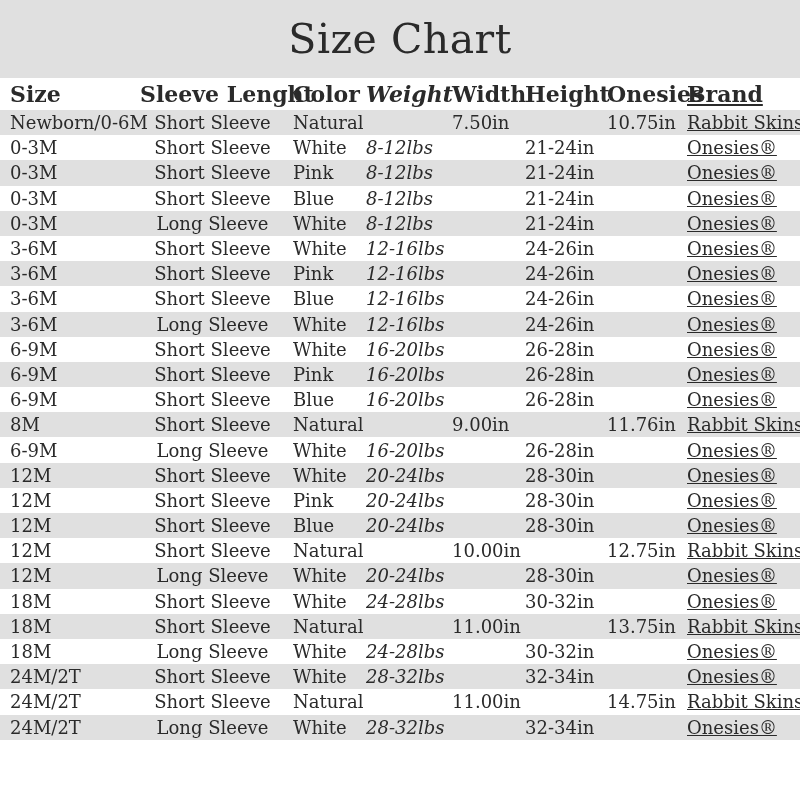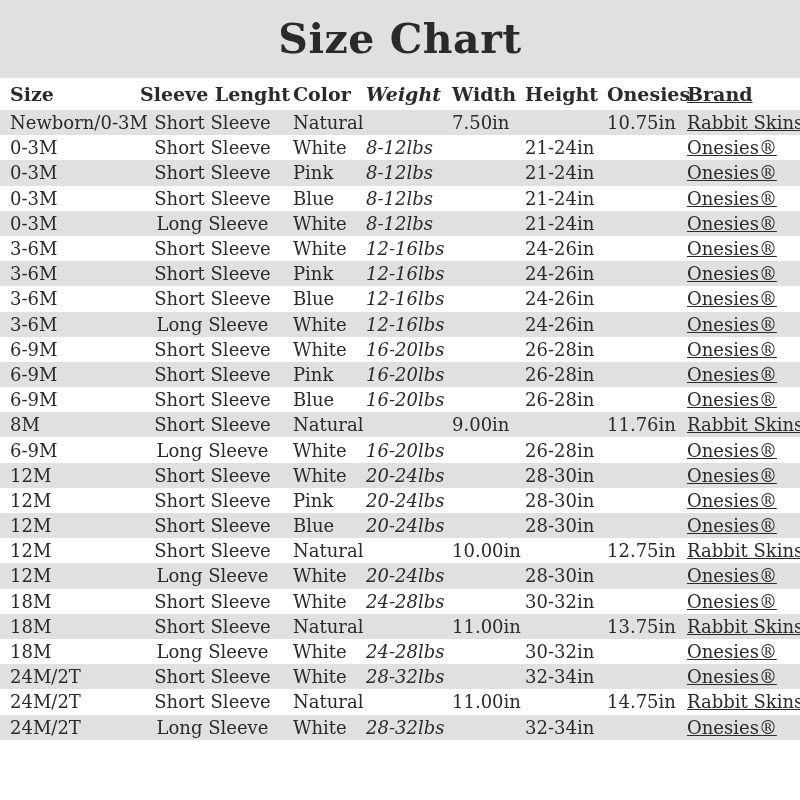--- a/index.html
+++ b/index.html
@@ -23,35 +23,35 @@
     width: 800px;
     height: 78px;
     background: var(--band);
     display: flex;
     align-items: center;
     justify-content: center;
   }
   .page-title {
     margin: 0;
     font-size: 41px;
-    font-weight: bold;
+    font-weight: normal;
     line-height: 1;
     letter-spacing: 0.5px;
   }
   table.size-chart {
     width: 800px;
     border-collapse: collapse;
     table-layout: fixed;
   }
   thead tr {
     height: 32px;
     background: var(--row_alt);
   }
   th {
-    font-size: 19px;
+    font-size: 22px;
     font-weight: bold;
     text-align: left;
     padding: 0;
     white-space: nowrap;
     vertical-align: middle;
   }
   tbody tr {
     height: 25.2px;
   }
   tbody tr:nth-child(odd) { background: var(--stripe); }
@@ -88,21 +88,21 @@
           <th class="c2">Color</th>
           <th class="c3">Weight</th>
           <th class="c4">Width</th>
           <th class="c5">Height</th>
           <th class="c6">Onesies</th>
           <th class="c7">Brand</th>
         </tr>
     </thead>
     <tbody>
         <tr>
-          <td class="c0">Newborn/0-3M</td>
+          <td class="c0">Newborn/0-6M</td>
           <td class="c1">Short Sleeve</td>
           <td class="c2">Natural</td>
           <td class="c3"></td>
           <td class="c4">7.50in</td>
           <td class="c5"></td>
           <td class="c6">10.75in</td>
           <td class="c7">Rabbit Skins®</td>
         </tr>
         <tr>
           <td class="c0">0-3M</td>

